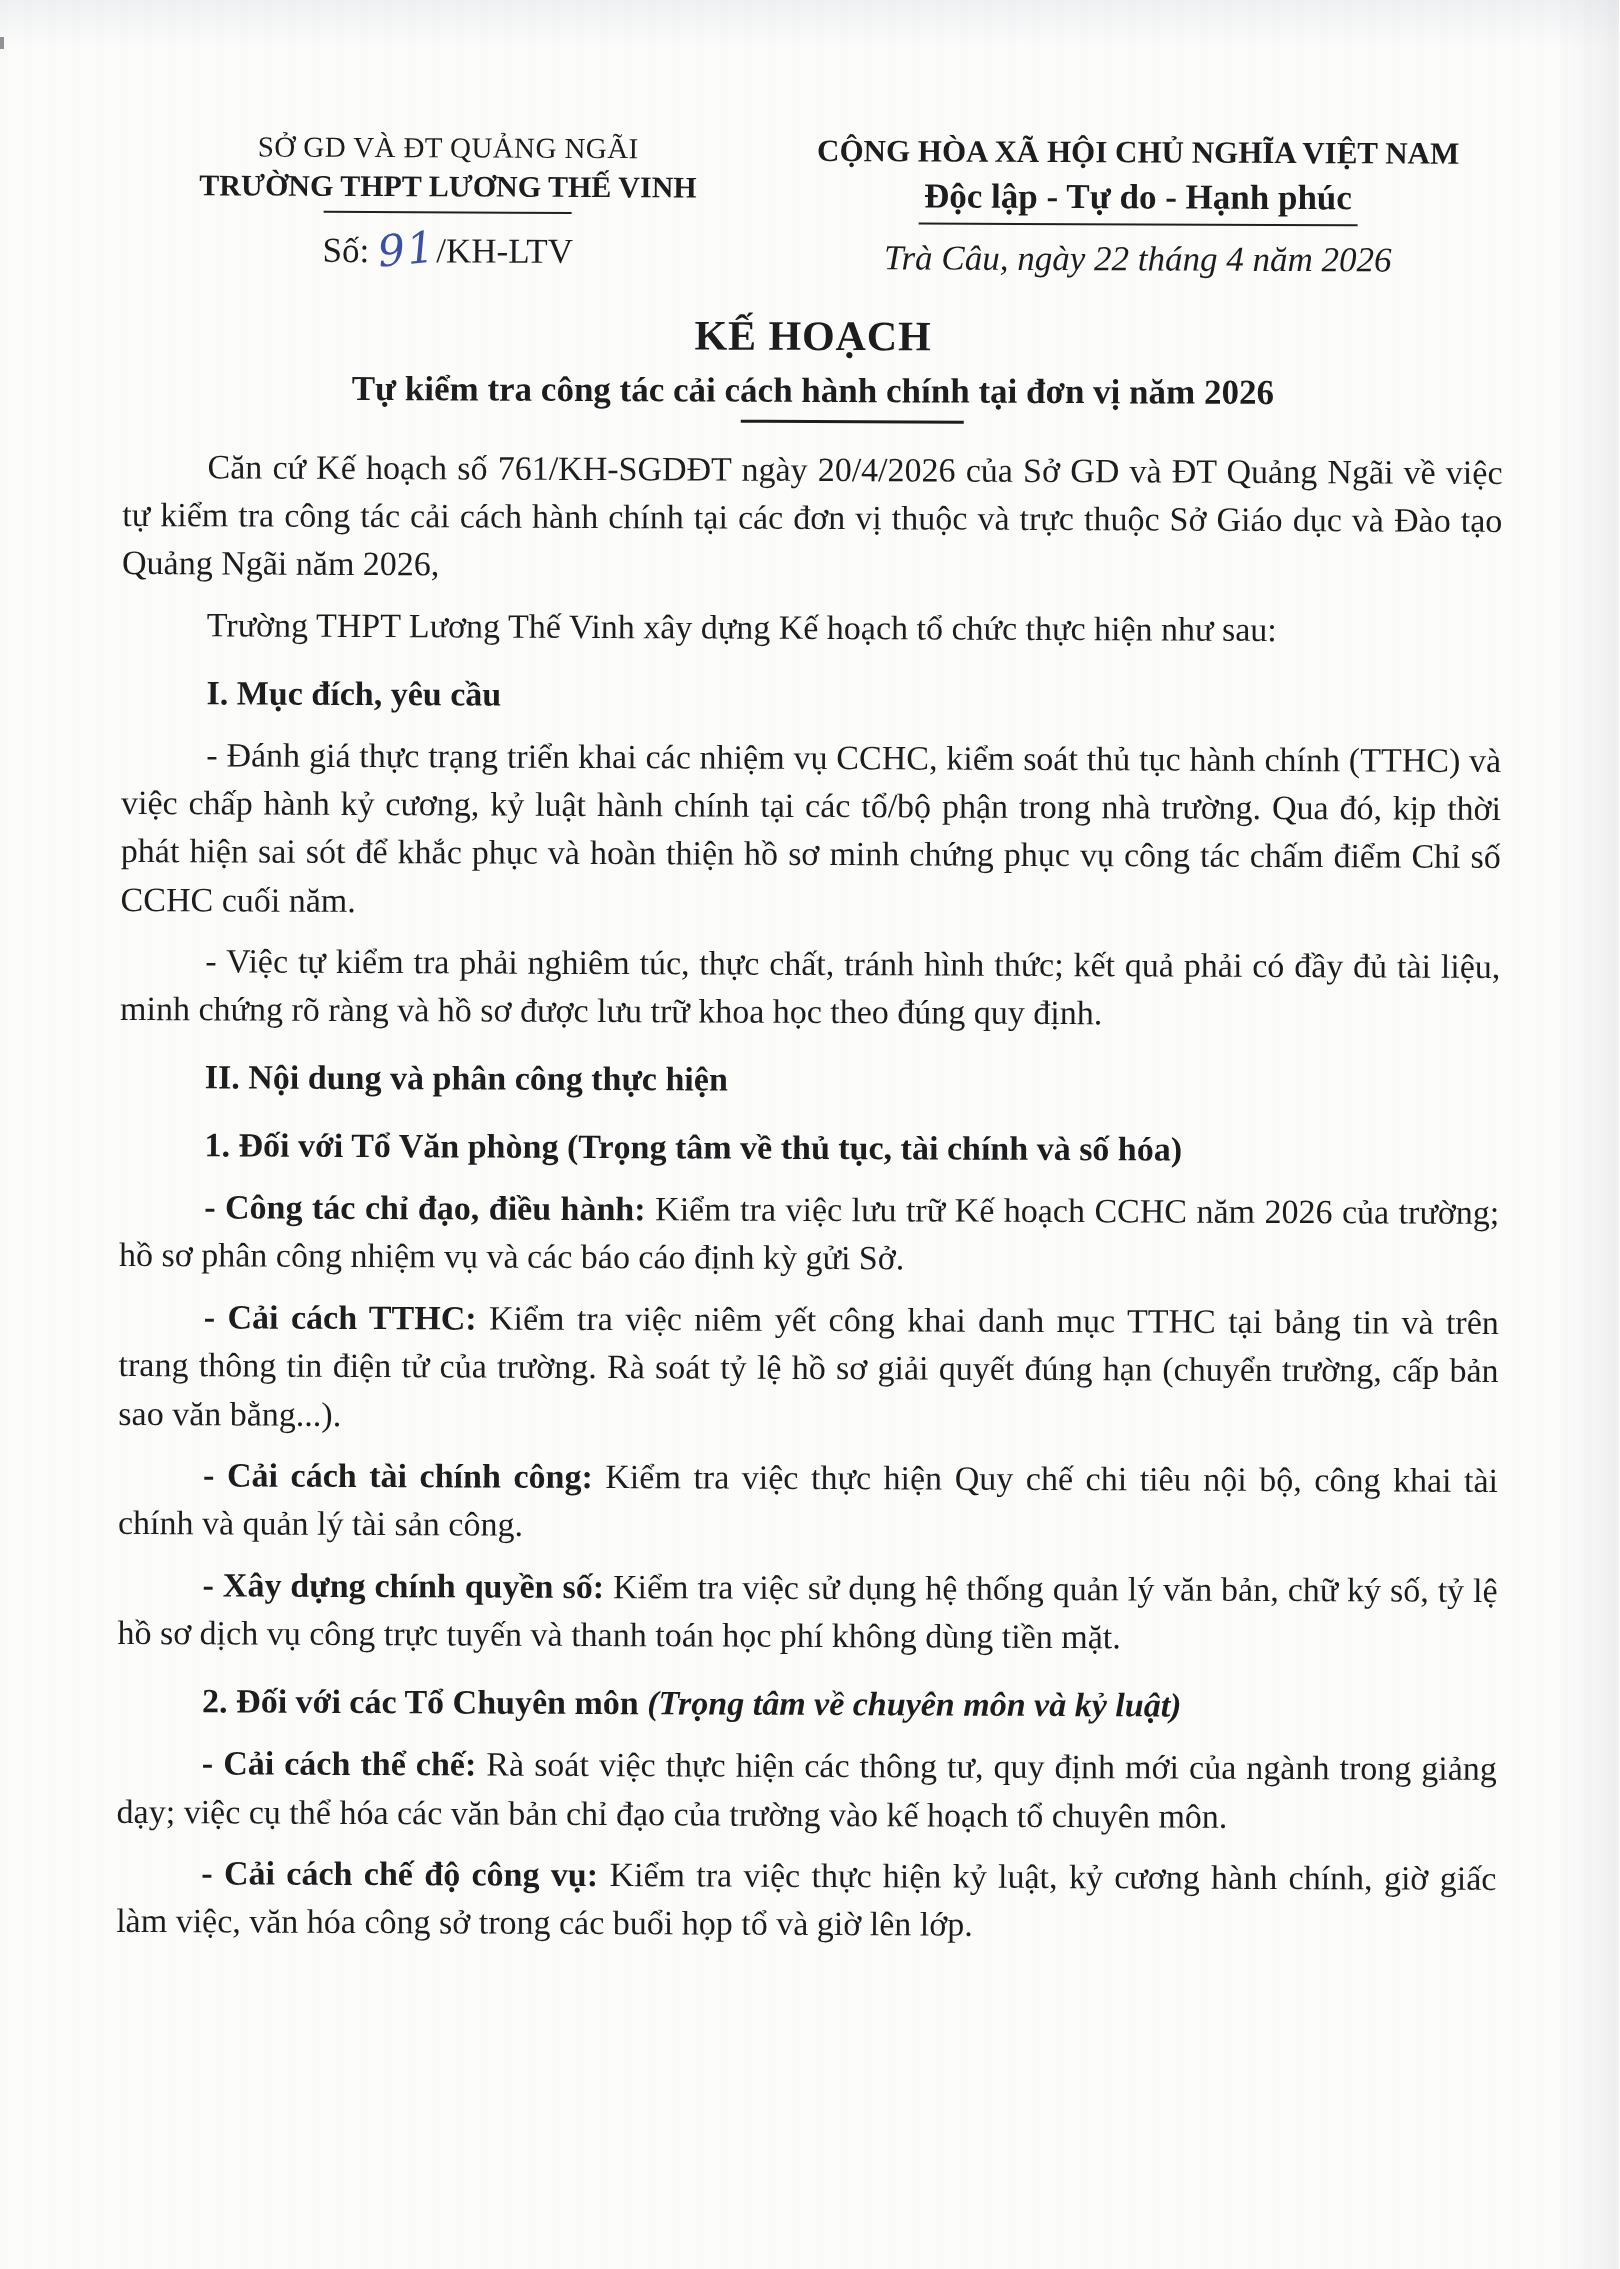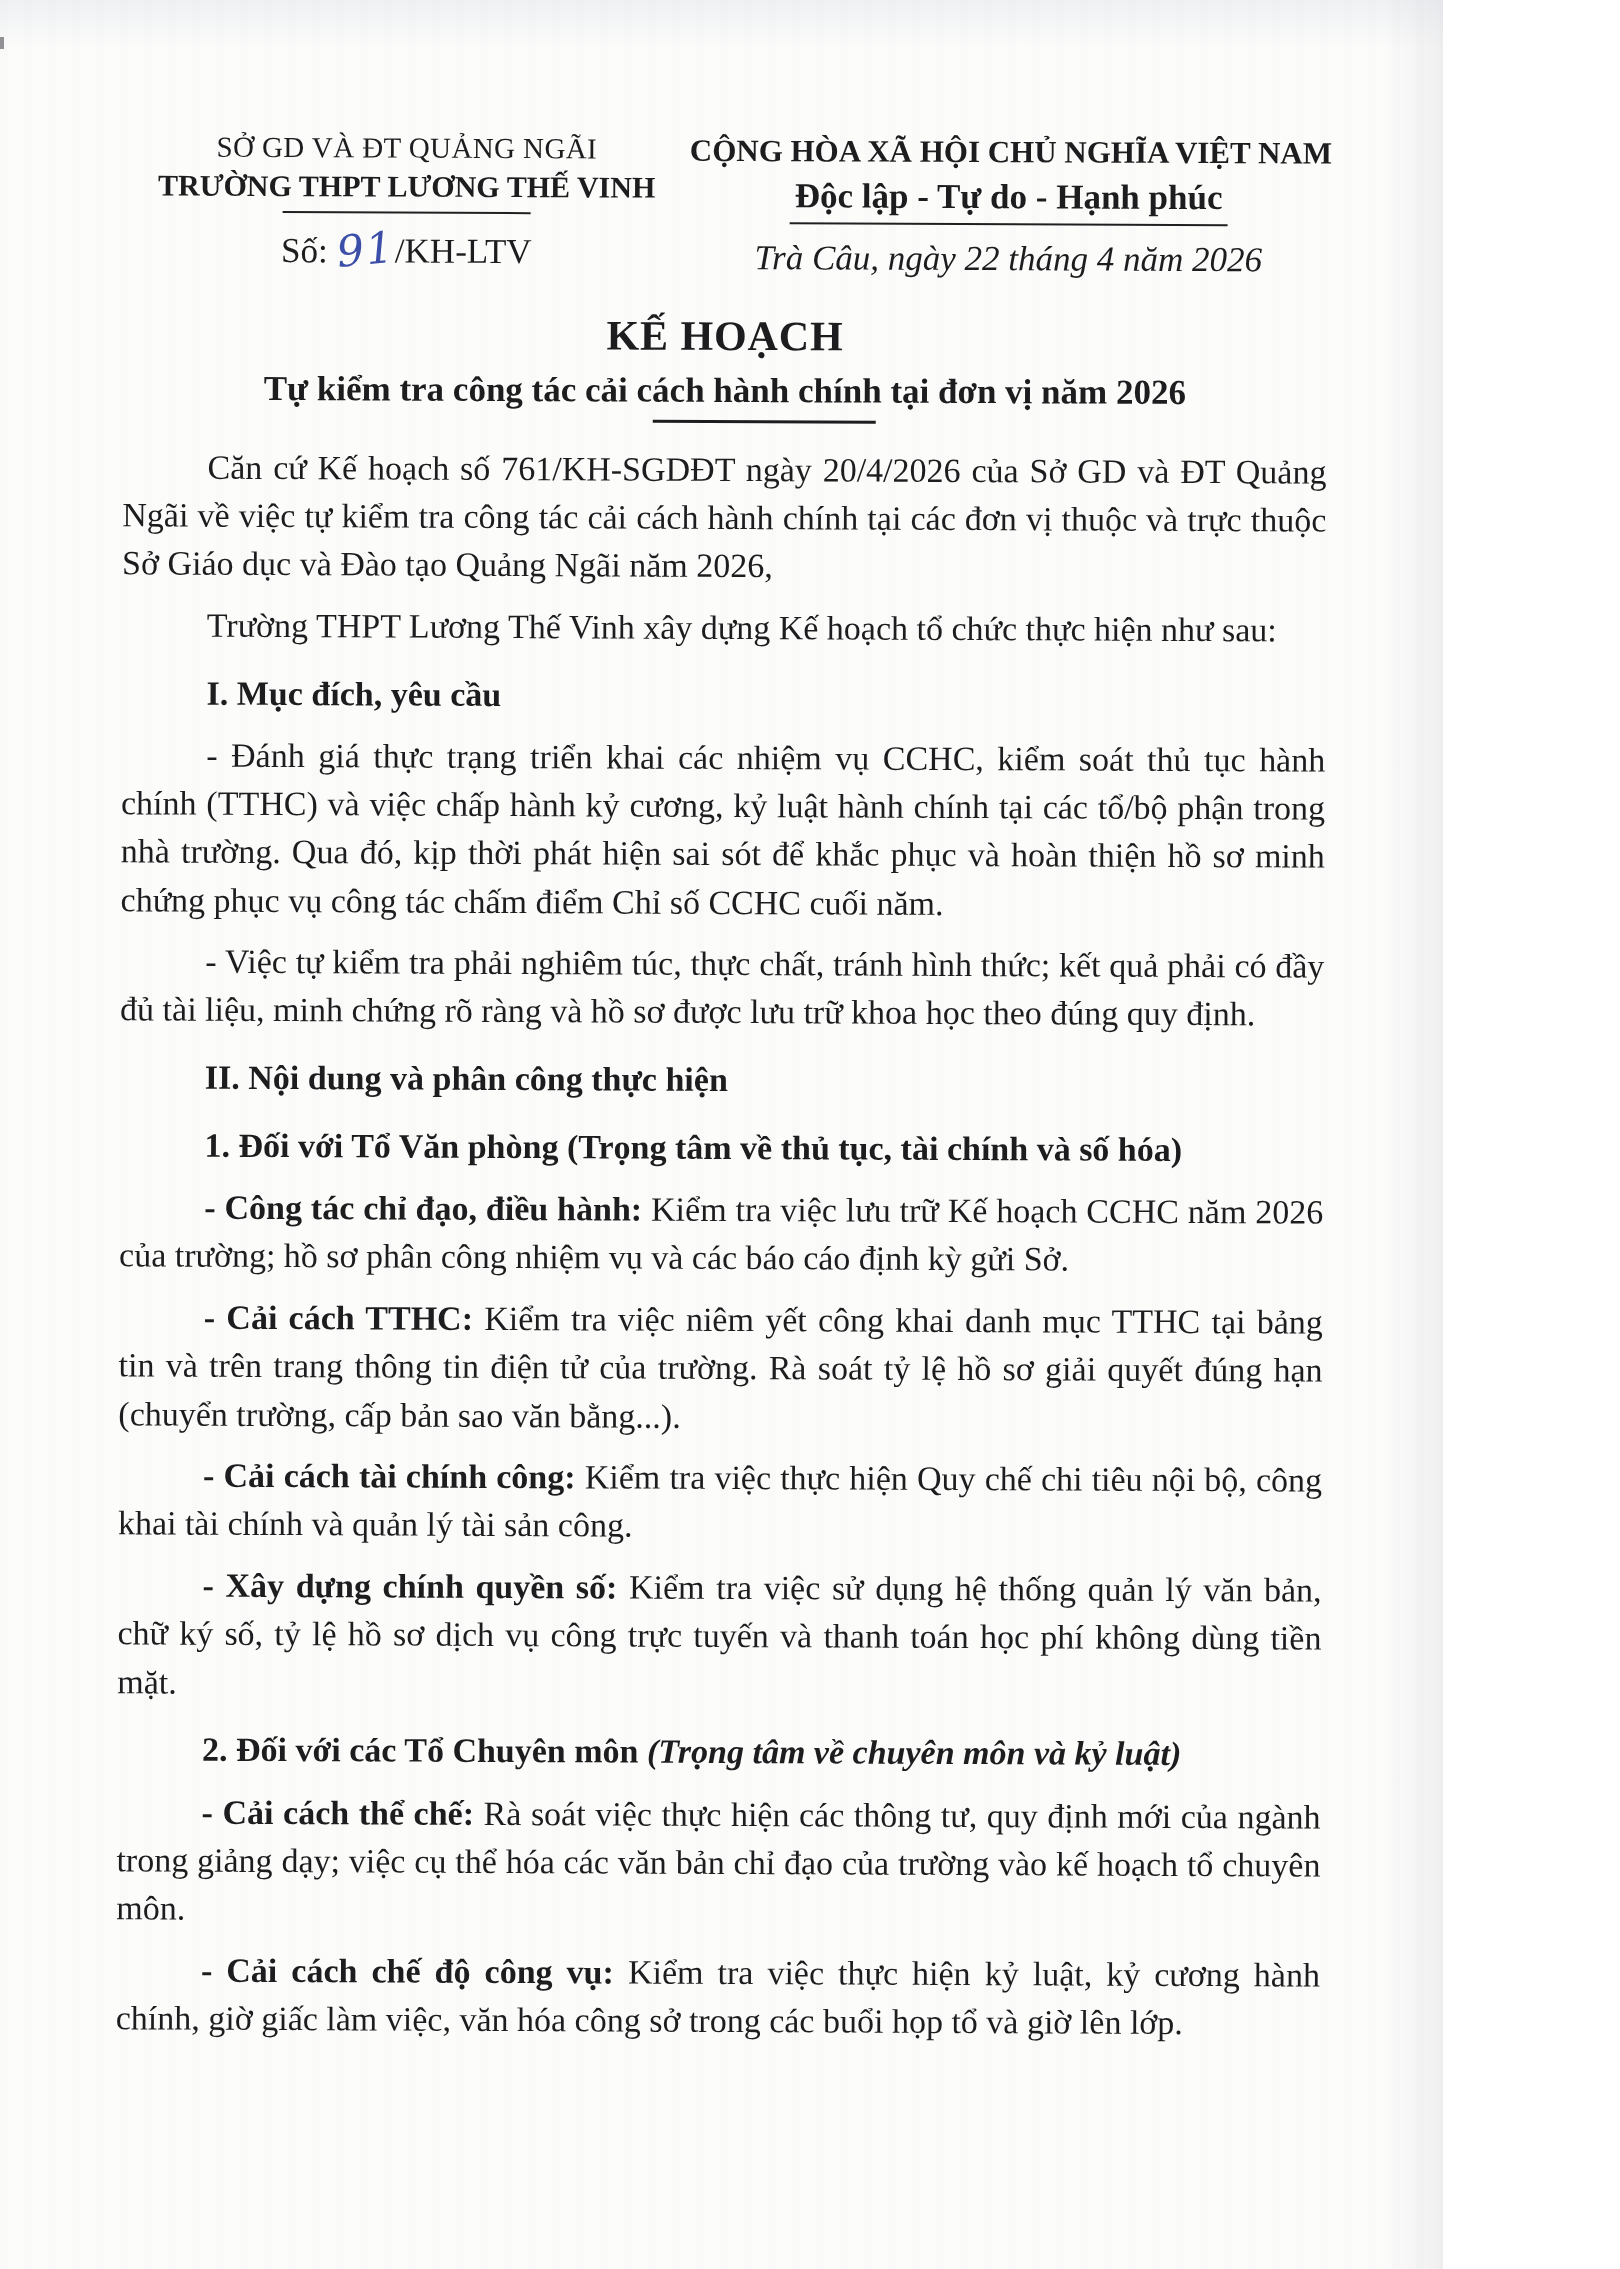--- a/index.html
+++ b/index.html
@@ -2,21 +2,21 @@
 <html lang="vi" style="font-size:14px"><head>
 <meta charset="utf-8">
 <style>
   html, body {
     margin: 0;
     padding: 0;
     background: #ffffff;
   }
   .page {
     position: relative;
-    width: 1443px;
+    width: 1619px;
     height: 2270px;
     overflow: hidden;
     color: #1d1d1f;
     font-family: "Liberation Serif", "DejaVu Serif", serif;
     background:
       linear-gradient(to bottom, rgba(190,198,212,0.20), rgba(255,255,255,0) 49px),
       linear-gradient(to left, rgba(150,152,165,0.12), rgba(255,255,255,0) 62px),
       repeating-linear-gradient(90deg, rgba(120,122,132,0.018) 0 8px, rgba(255,255,255,0) 8px 24px),
       #fcfcfb;
   }

